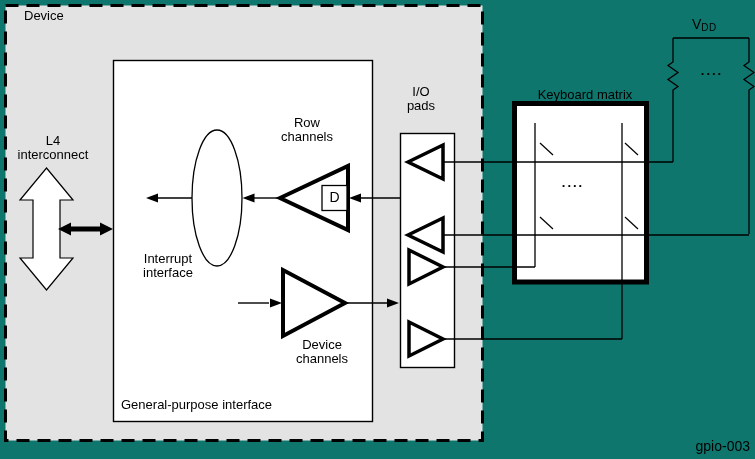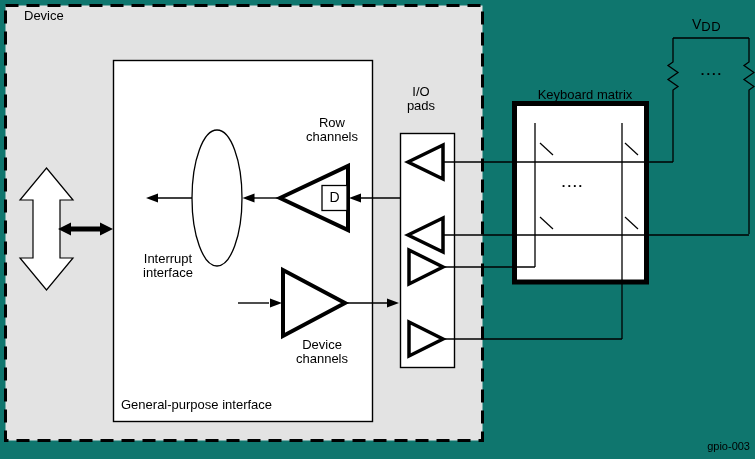--- a/index.html
+++ b/index.html
@@ -4,22 +4,22 @@
 <style>
   html,body { margin:0; padding:0; background:#ffffff; }
   .stage {
     position:relative; width:755px; height:459px; background:#0f766e;
     font-family:"Liberation Sans", sans-serif; color:#000; overflow:hidden;
   }
   .stage svg { position:absolute; left:0; top:0; }
   .lbl { position:absolute; font-size:13px; line-height:14px; white-space:nowrap; }
   .ctr { text-align:center; }
   .dots { font-weight:bold; letter-spacing:2px; font-size:13px; }
-  .figid { font-size:11px; text-align:right; }
-  .vddsub { font-size:13px; vertical-align:-2px; letter-spacing:0.5px; }
+  .figid { font-size:14px; text-align:right; }
+  .vddsub { font-size:10px; vertical-align:-2px; letter-spacing:0.5px; }
 </style>
 </head>
 <body>
 
 <div class="stage">
 
   <svg width="755" height="459" viewBox="0 0 755 459">
 
     <rect x="5.5" y="5.5" width="477" height="435" stroke="#000" stroke-width="3" stroke-dasharray="13 8" fill="#e3e3e3"></rect>
 
@@ -73,27 +73,31 @@
     <polygon points="408,162 443,145 443,179" fill="#ffffff" stroke="#000" stroke-width="3.5" stroke-linejoin="miter"></polygon>
     <polygon points="408,235 443,218 443,252" fill="#ffffff" stroke="#000" stroke-width="3.5" stroke-linejoin="miter"></polygon>
     <polygon points="409,250 409,284 443,267" fill="#ffffff" stroke="#000" stroke-width="3.5" stroke-linejoin="miter"></polygon>
     <polygon points="409,322 409,356 443,339" fill="#ffffff" stroke="#000" stroke-width="3.5" stroke-linejoin="miter"></polygon>
 
     <rect x="322" y="185.5" width="25" height="25" fill="#ffffff" stroke="#000" stroke-width="1.3"></rect>
   </svg>
 
   <div class="lbl" style="left:24px; top:9px;">Device</div>
 
+  <div class="lbl ctr" style="left:8px; top:134px; width:90px;">
+    <div>L4</div>
+    <div>interconnect</div>
+  </div>
 
   <div class="lbl ctr" style="left:118px; top:252px; width:100px;">
     <div>Interrupt</div>
     <div>interface</div>
   </div>
 
-  <div class="lbl ctr" style="left:287px; top:116px; width:90px;">
+  <div class="lbl ctr" style="left:262px; top:116px; width:90px;">
     <div>Row</div>
     <div>channels</div>
   </div>
 
   <div class="lbl ctr" style="left:322px; top:190px; width:25px; font-size:14px;">D</div>
 
   <div class="lbl ctr" style="left:277px; top:338px; width:90px;">
     <div>Device</div>
     <div>channels</div>
   </div>

